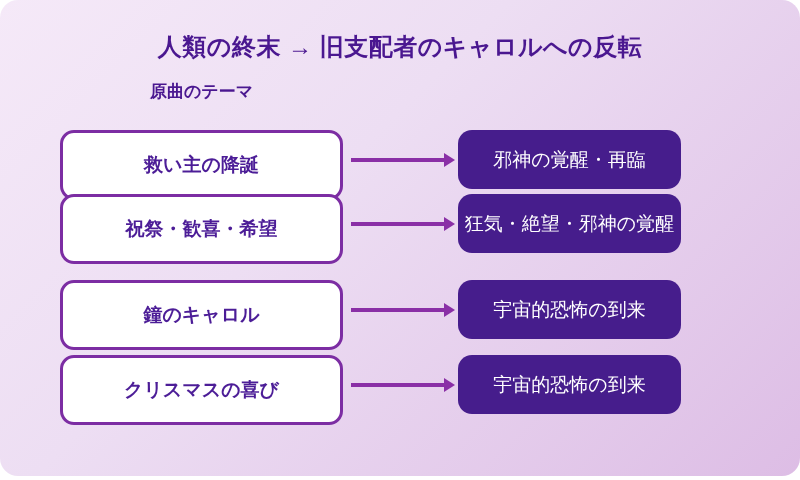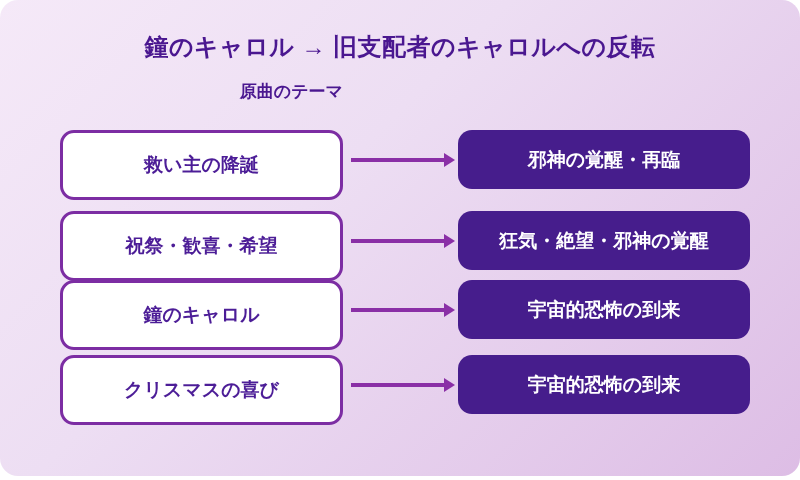--- a/index.html
+++ b/index.html
@@ -25,36 +25,36 @@
     width: 100%;
     text-align: center;
     font-size: 24px;
     font-weight: bold;
     color: #4a1790;
     letter-spacing: 0.5px;
   }
   .col-header {
     position: absolute;
     top: 80px;
-    text-align: right;
+    text-align: center;
     font-size: 17px;
     font-weight: bold;
     color: #4a1790;
   }
   .col-header.left  { left: 60px;  width: 283px; }
   .col-header.right { left: 458px; width: 282px; }
 
   .row {
     position: absolute;
     left: 0;
     width: 100%;
     height: 59px;
   }
   .row.r1 { top: 130px; }
-  .row.r2 { top: 211px; }
+  .row.r2 { top: 194px; }
   .row.r3 { top: 280px; }
   .row.r4 { top: 355px; }
 
   .lbox {
     position: absolute;
     left: 60px;
     top: 0;
     width: 283px;
     height: 70px;
     box-sizing: border-box;
@@ -65,30 +65,30 @@
     align-items: center;
     justify-content: center;
     font-size: 19px;
     font-weight: bold;
     color: #4c1d97;
   }
   .rbox {
     position: absolute;
     left: 458px;
     top: 0;
-    width: 292px;
+    width: 223px;
     height: 59px;
     box-sizing: border-box;
     background: #461d8c;
     border-radius: 14px;
     display: flex;
     align-items: center;
     justify-content: center;
     font-size: 19px;
-    font-weight: bold;
+    font-weight: normal;
     color: #ffffff;
   }
   .arrow {
     position: absolute;
     left: 351px;
     top: 27.5px;
     width: 94px;
     height: 4px;
     background: #8a2fa6;
   }
@@ -102,21 +102,21 @@
     border-left: 11px solid #8a2fa6;
     border-top: 7px solid transparent;
     border-bottom: 7px solid transparent;
   }
 </style>
 </head>
 <body>
 
 <div class="card">
 
-  <div class="title">鐘のキャロル → 旧支配者のキャロルへの反転</div>
+  <div class="title">人類の終末 → 旧支配者のキャロルへの反転</div>
 
   <div class="col-header left">原曲のテーマ</div>
 
 
   <div class="row r1">
     <div class="lbox">救い主の降誕</div>
     <div class="arrow"></div>
     <div class="rbox">邪神の覚醒・再臨</div>
   </div>
 

